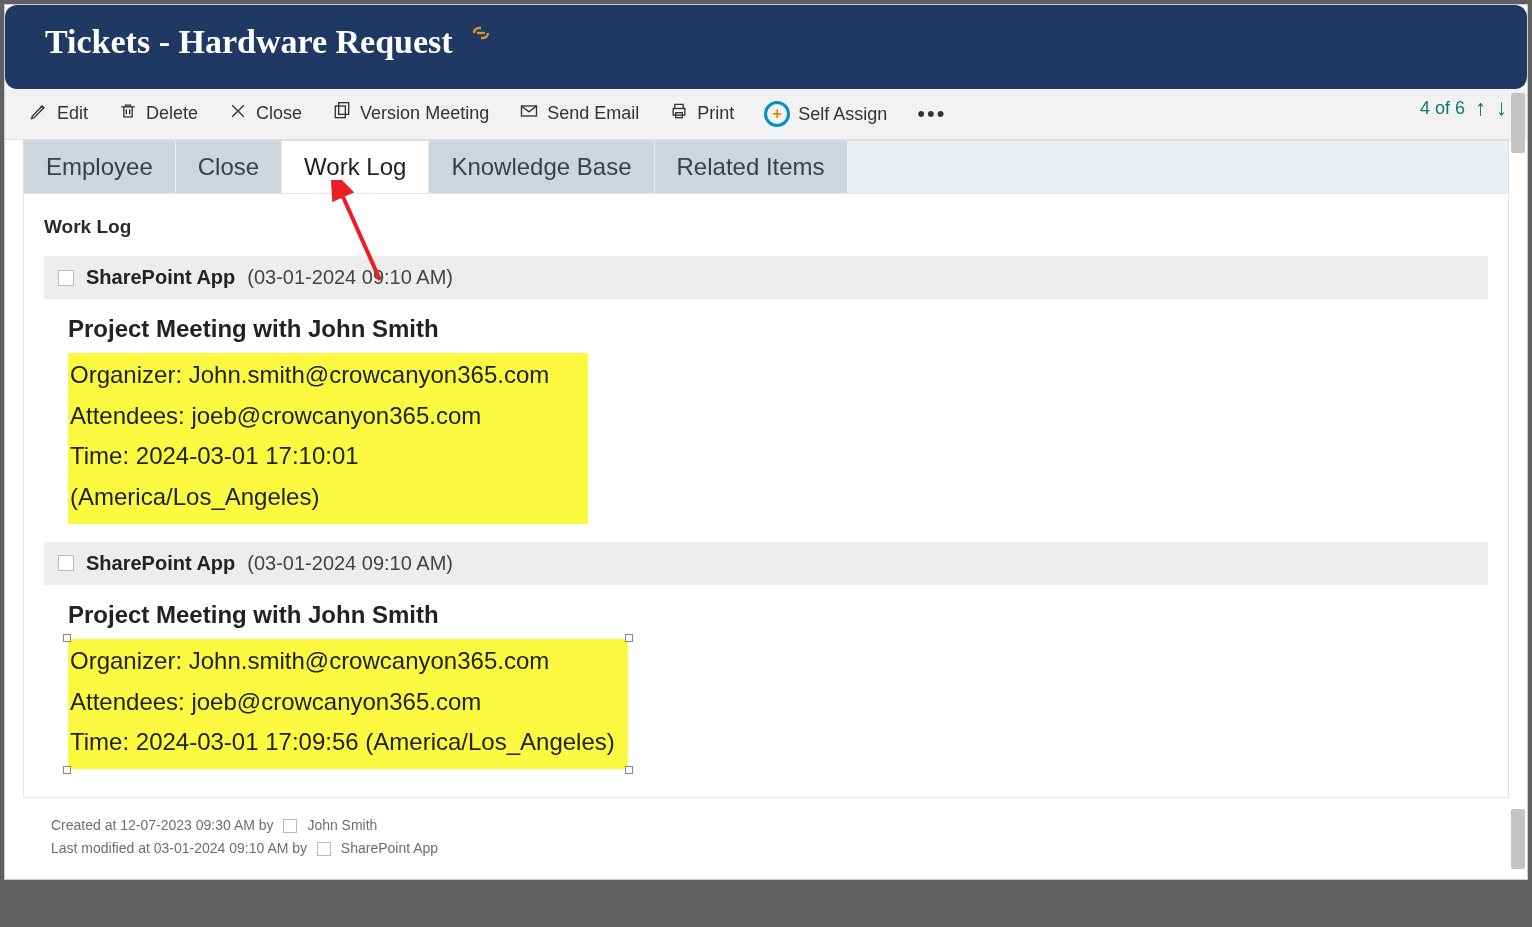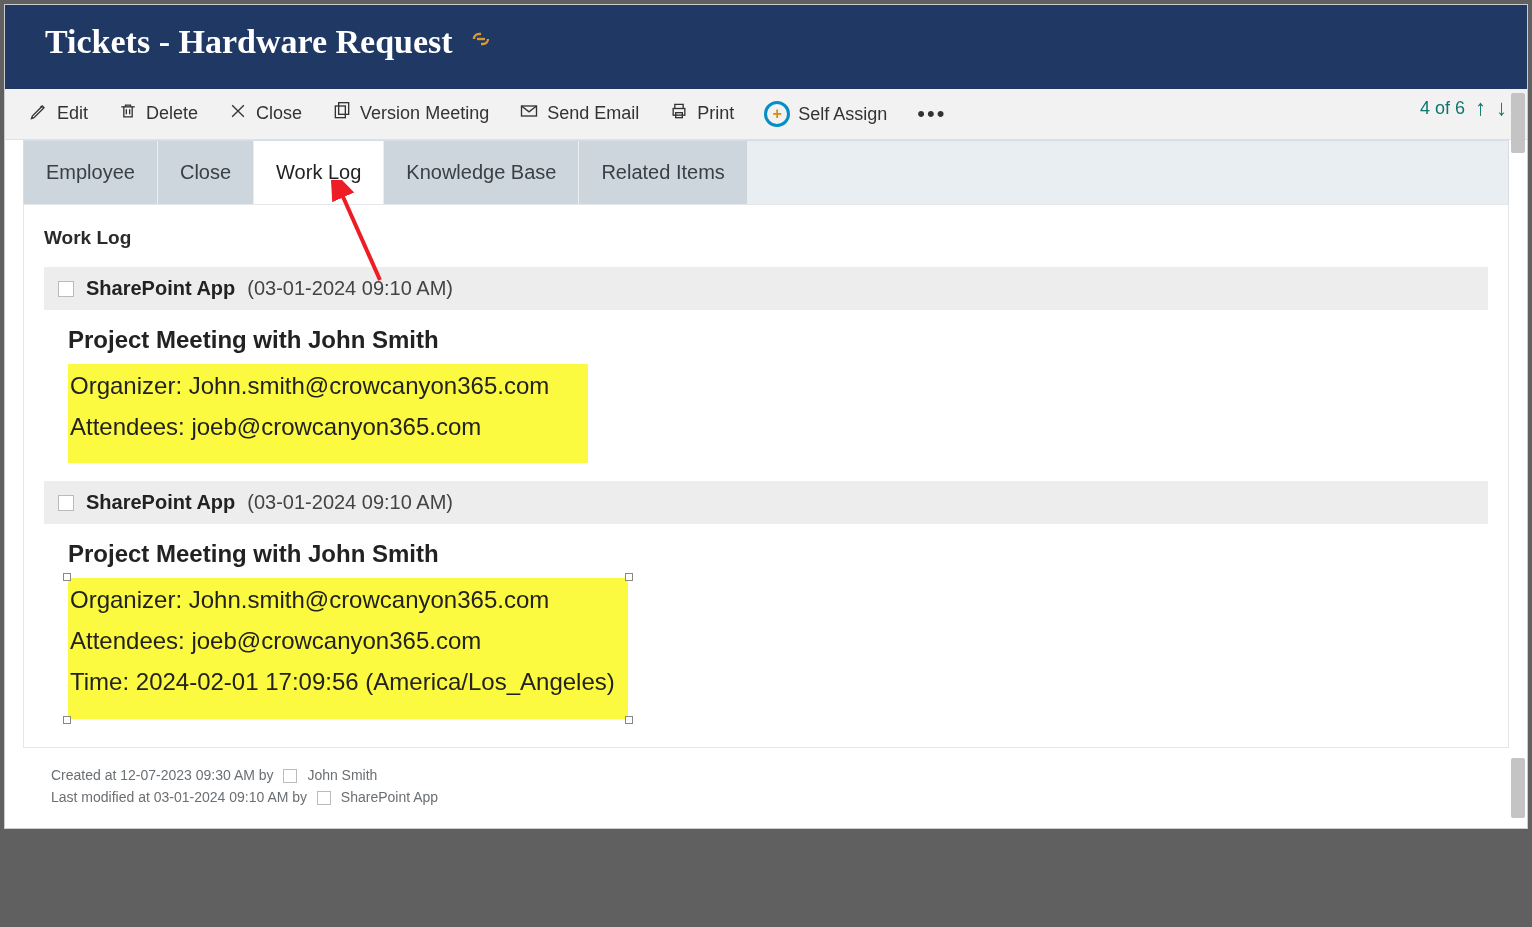--- a/index.html
+++ b/index.html
@@ -11,21 +11,22 @@
   .app-window {
     background: #fff;
     border: 1px solid #ccc;
     position: relative;
   }
   .header-bar {
     background: #1f3864;
     color: #fff;
     padding: 18px 40px 28px 40px;
     display: flex;
-    align-items: center;
+    align-items: flex-start;
+    border-radius: 12px;
   }
   .header-bar h1 {
     font-family: Georgia, "Times New Roman", serif;
     font-weight: bold;
     font-size: 34px;
     margin-right: 16px;
   }
   .link-icon {
     color: #d89a2b;
     font-size: 22px;
@@ -60,22 +61,22 @@
     position: relative;
   }
   .tabs {
     display: flex;
     background: #e9eef3;
     border: 1px solid #d6dde4;
     border-bottom: none;
     margin-top: 0;
   }
   .tab {
-    padding: 20px 22px;
-    font-size: 20px;
+    padding: 12px 22px;
+    font-size: 24px;
     color: #3a4045;
     cursor: pointer;
     background: #cdd6dd;
     border-right: 1px solid #e9eef3;
   }
   .tab.active {
     background: #fff;
     color: #222;
   }
   .tab:not(.active) {
@@ -118,21 +119,21 @@
     color: #222;
   }
   .entry-body .meeting-title {
     font-weight: 700;
     margin-bottom: 3px;
   }
   .highlight {
     background: #fbfa40;
     display: block;
     width: fit-content;
-    padding: 2px 6px 16px 2px;
+    padding: 2px 6px 6px 2px;
   }
   .highlight-1 { width: 520px; }
   .highlight-2 { width: 560px; position: relative; }
   .sel-handle {
     width: 8px; height: 8px;
     border: 1px solid #888;
     background: #fff;
     position: absolute;
   }
   .footer-meta {
@@ -305,38 +306,39 @@
       <div class="entry-header">
         <span class="chk"></span>
         <strong>SharePoint App</strong>
         <span class="date">(03-01-2024 09:10 AM)</span>
       </div>
       <div class="entry-body">
         <div class="meeting-title">Project Meeting with John Smith</div>
         <div class="highlight highlight-1">
           <div>Organizer: John.smith@crowcanyon365.com</div>
           <div>Attendees: joeb@crowcanyon365.com</div>
+          <div>Time: 2024-03-01 17:10:01 (America/Los_Angeles)</div>
         </div>
       </div>
 
       <div class="entry-header">
         <span class="chk"></span>
         <strong>SharePoint App</strong>
         <span class="date">(03-01-2024 09:10 AM)</span>
       </div>
       <div class="entry-body">
         <div class="meeting-title">Project Meeting with John Smith</div>
         <div class="highlight highlight-2">
           <span class="sel-handle" style="top:-5px;left:-5px"></span>
           <span class="sel-handle" style="top:-5px;right:-5px"></span>
           <span class="sel-handle" style="bottom:-5px;left:-5px"></span>
           <span class="sel-handle" style="bottom:-5px;right:-5px"></span>
           <div>Organizer: John.smith@crowcanyon365.com</div>
           <div>Attendees: joeb@crowcanyon365.com</div>
-          <div>Time: 2024-02-01 17:09:56 (America/Los_Angeles)</div>
+          <div>Time: 2024-03-01 17:09:56 (America/Los_Angeles)</div>
         </div>
       </div>
     </div>
 
     <div class="footer-meta">
       <div>
         <span>Created at 12-07-2023 09:30 AM by </span>
         <span class="chk2"></span>
         <span> John Smith</span>
       </div>

